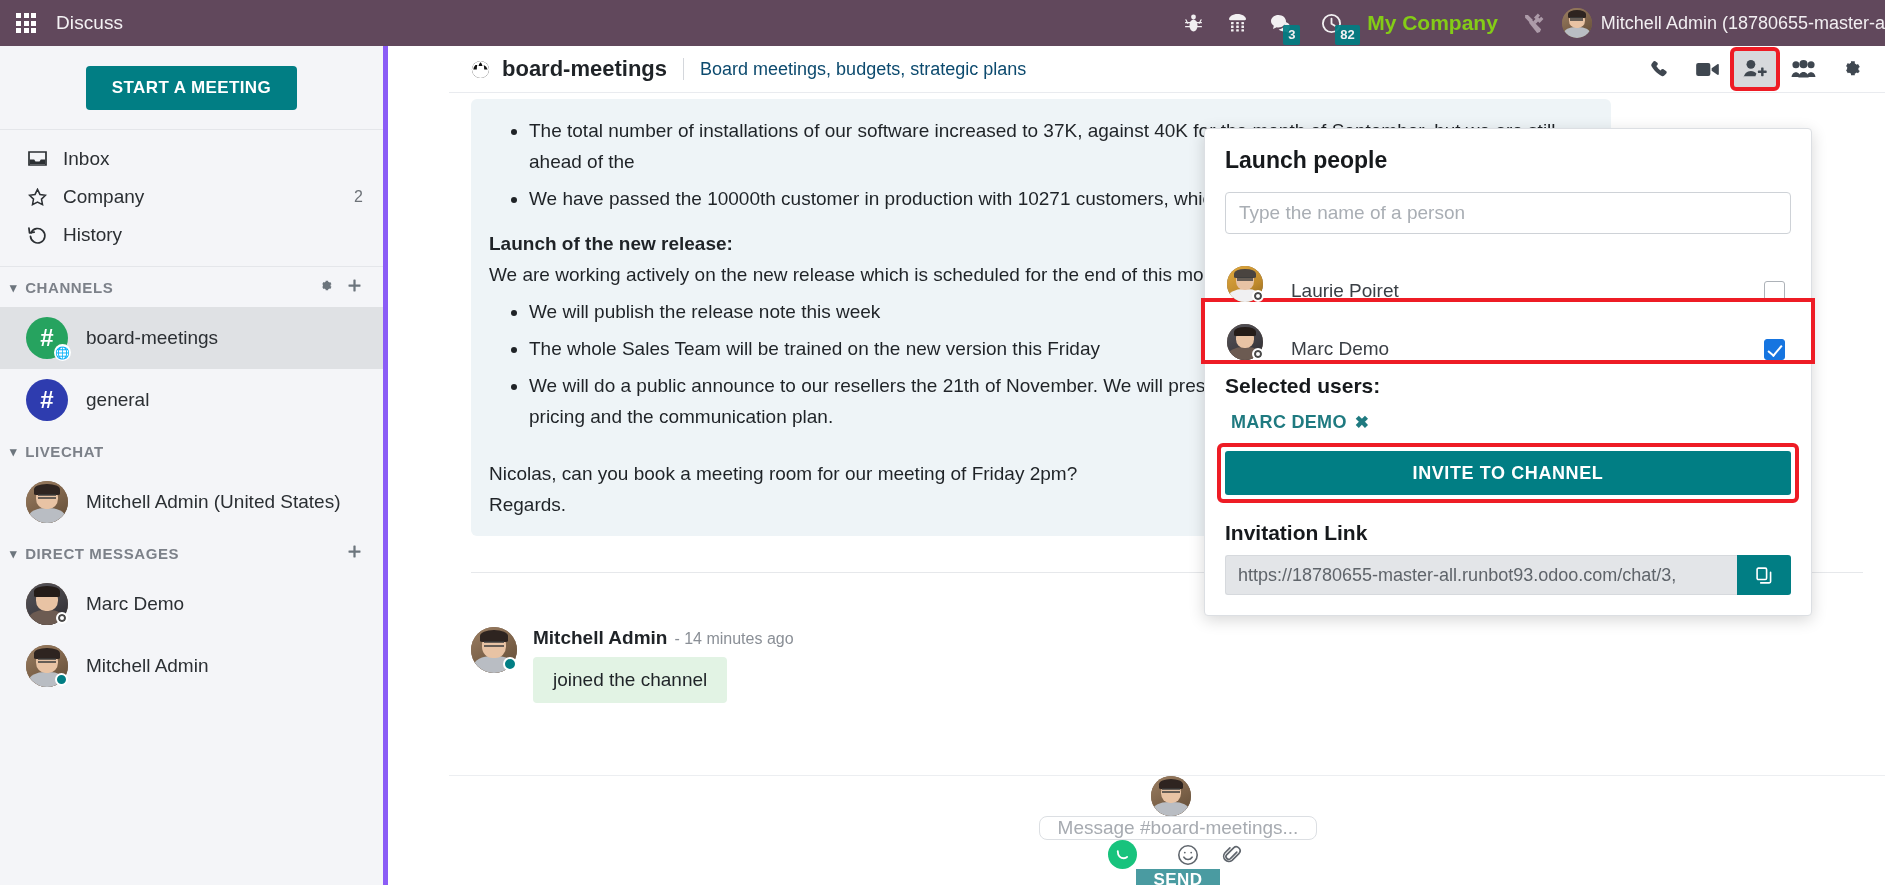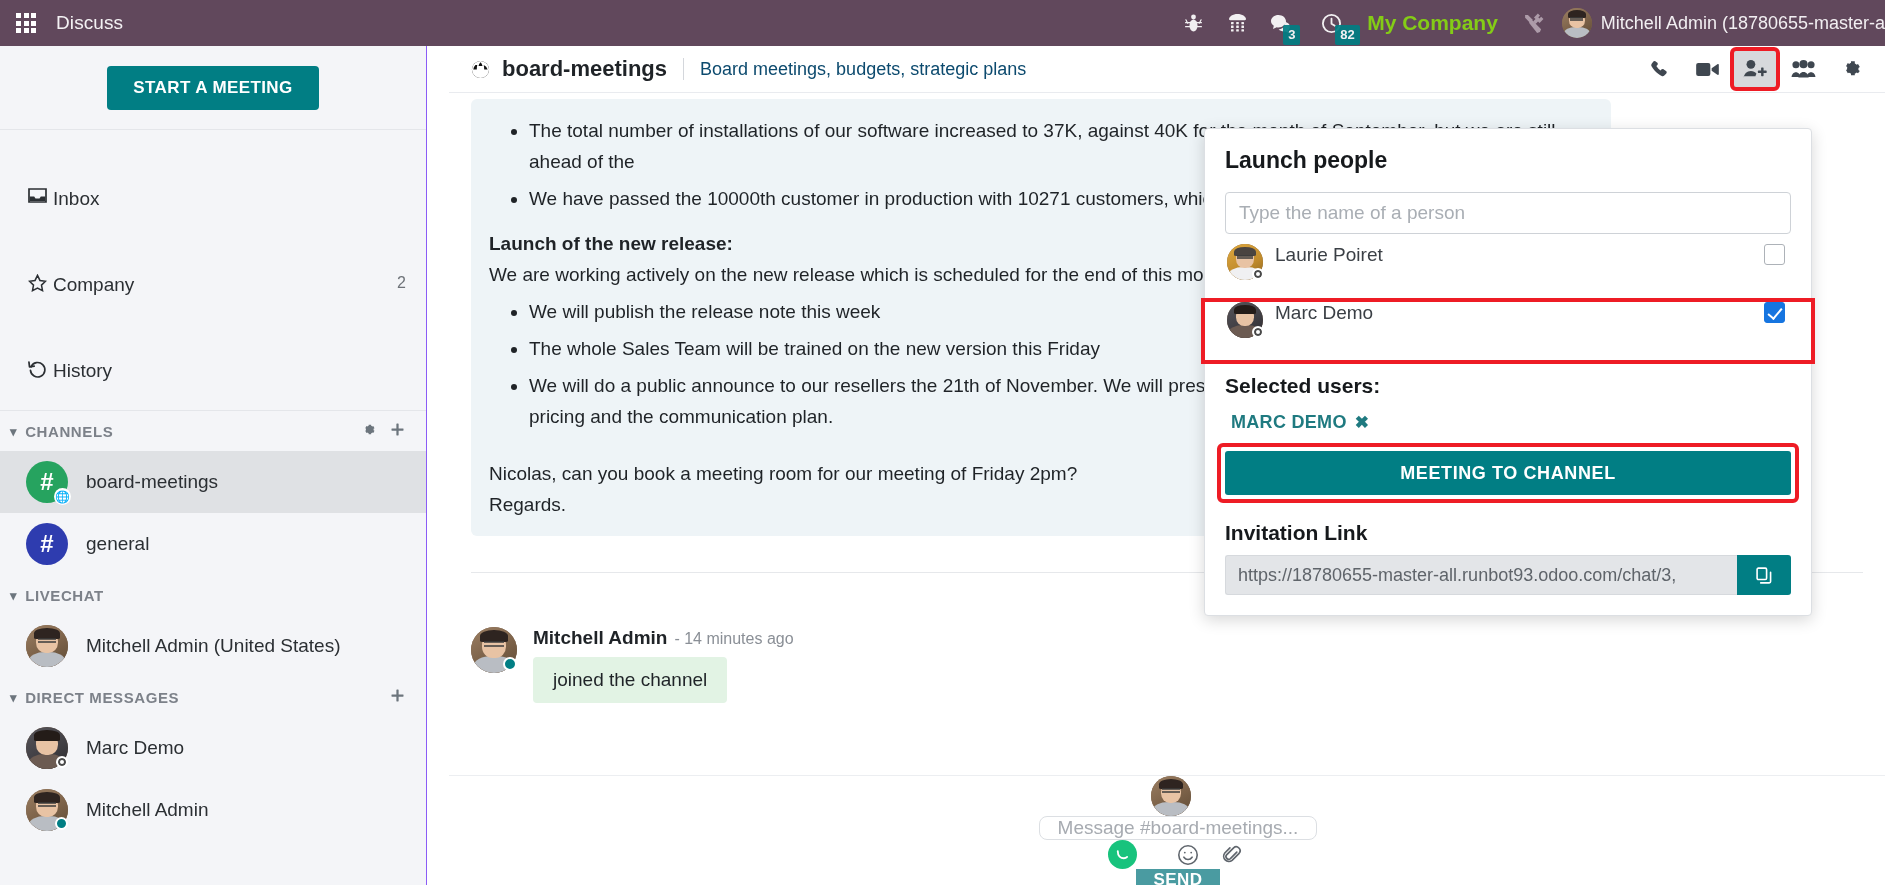--- a/index.html
+++ b/index.html
@@ -110,23 +110,23 @@
     border: 2px solid #fff;
     box-sizing: content-box;
   }
   .presence.online  { background: #017e84; }
   .presence.offline { background: #ffffff; border-color: #ffffff; box-shadow: inset 0 0 0 2px #4a4a4a; }
 
   
   .sidebar {
     position: absolute;
     top: 46px; left: 0;
-    width: 427px; height: 839px;
+    width: 388px; height: 839px;
     background: #f4f5f8;
-    border-right: 1px solid #8b5cf6;
+    border-right: 5px solid #8b5cf6;
     overflow: hidden;
   }
   .sidebar-top {
     height: 84px;
     display: flex; align-items: center; justify-content: center;
     border-bottom: 1px solid #e4e6ea;
   }
   .btn-meeting {
     background: #017e84;
     color: #fff;
@@ -134,27 +134,26 @@
     border-radius: 4px;
     padding: 12px 26px;
     font-size: 17px; font-weight: 700;
     letter-spacing: .4px;
     cursor: pointer;
     font-family: "Liberation Sans", sans-serif;
   }
   .mailbox-list { padding: 10px 0 12px 0; border-bottom: 1px solid #e4e6ea; }
   .mailbox-item {
     height: 38px;
-    display: flex; align-items: flex-start;
+    display: flex; align-items: center;
     padding: 0 20px 0 26px;
     cursor: pointer;
-    gap: 5px;
+    gap: 15px;
     font-size: 19px;
     color: #2b2f33;
-    margin-top: 48px;
   }
   .mb-icon { width: 22px; display: flex; align-items: center; justify-content: center; color: #2b2f33; }
   .mb-label { flex: 1 1 auto; }
   .mb-badge {
     color: #6d7278;
     font-size: 16px;
   }
   .section-head {
     height: 40px;
     display: flex; align-items: center;
@@ -358,22 +357,22 @@
     border: 1px solid #ced2d7;
     border-radius: 4px;
     font-size: 19px;
     color: #2b2f33;
     padding: 0 13px;
     font-family: "Liberation Sans", sans-serif;
     outline: none;
   }
   .ip-search::placeholder { color: #a9aeb4; }
   .ip-row {
-    display: flex; align-items: flex-start;
-    gap: 12px;
+    display: flex; align-items: flex-end;
+    gap: 28px;
     height: 58px;
     padding: 0 6px 0 2px;
     cursor: pointer;
   }
   .ip-row.hl {
     outline: 4px solid #ee1c25;
     outline-offset: 0;
     margin: 0 -20px;
     padding-left: 22px;
     padding-right: 26px;
@@ -839,21 +838,21 @@
     <span class="ip-check on"></span>
   </div>
 
   <div class="ip-sel-title">Selected users:</div>
   <div class="ip-chip">
     <span>MARC DEMO</span>
     <span class="x">✖</span>
   </div>
 
   <div class="btn-invite-wrap">
-    <button class="btn-invite">MEETING TO CHANNEL</button>
+    <button class="btn-invite">INVITE TO CHANNEL</button>
   </div>
 
   <div class="ip-link-title">Invitation Link</div>
   <div class="ip-link-row">
     <input class="ip-link-input" type="text" readonly="" value="https://18780655-master-all.runbot93.odoo.com/chat/3," style="">
     <button class="btn-copy">
       <svg width="19" height="19" viewBox="0 0 20 20" fill="none" stroke="#fff" stroke-width="1.7">
           <rect x="2.2" y="2.2" width="10" height="12" rx="1.4"></rect>
           <path d="M6 17.8h9a1.4 1.4 0 0 0 1.4-1.4V6.6" stroke-linecap="round"></path>
         </svg>

